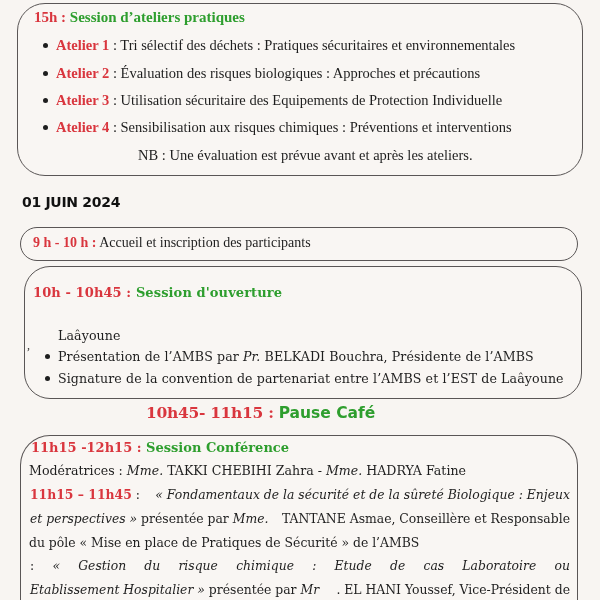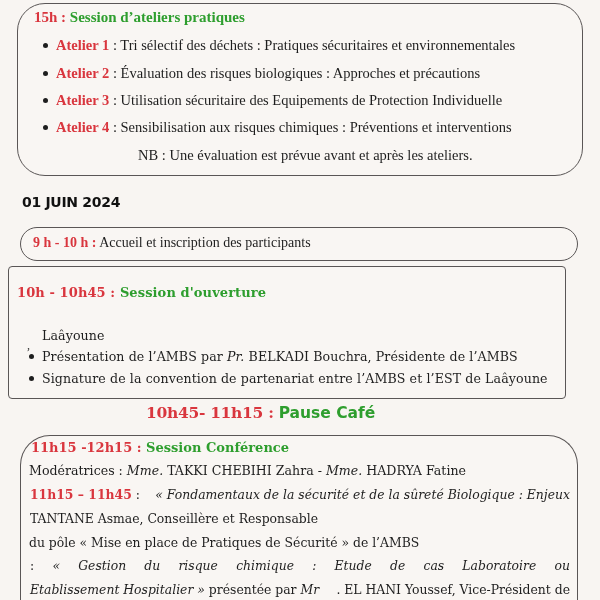--- a/index.html
+++ b/index.html
@@ -18,21 +18,21 @@
   .bullet { display:inline-block; width:5px; height:5px; border-radius:50%; background:#1e1e1e; vertical-align:middle; margin-right:8px; position:relative; top:-1px; }
   .serif2 { font-family:"DejaVu Serif", serif; }
   i { font-style:italic; }
 
   
   #box-ateliers { left:17px; top:3px; width:566px; height:173px; border-radius:28px; }
   #box-ateliers .line { font-size:14.5px; }
   #date-heading { position:absolute; left:22px; top:194px; font-family:"DejaVu Sans", sans-serif; font-weight:bold; font-size:14px; letter-spacing:-0.3px; color:#111; }
 
   #box-accueil { left:20px; top:227px; width:558px; height:34px; border-radius:17px; }
-  #box-ouverture { left:8px; top:266px; width:558px; height:133px; border-radius:4px; }
+  #box-ouverture { left:24px; top:266px; width:558px; height:133px; border-radius:26px; }
   #box-ouverture .line, #box-conf .line { font-family:"DejaVu Serif", serif; font-size:12.6px; letter-spacing:0.1px; }
 
   #pause { position:absolute; left:146px; top:403px; font-size:15.5px; white-space:nowrap; }
   #pause .red { font-family:"DejaVu Serif", serif; font-weight:bold; letter-spacing:-0.3px;margin-top:24px; }
   #pause .green { font-family:"DejaVu Sans", sans-serif; }
 
   #box-conf { left:20px; top:435px; width:558px; height:200px; border-radius:30px 30px 0 0; border-bottom:none; }
   .flexline { position:absolute; left:30px; width:540px; display:flex; justify-content:space-between; font-family:"DejaVu Serif", serif; font-size:12.4px; white-space:nowrap; }
   #stray-comma { position:absolute; left:27px; top:338px; font-size:12px; font-style:italic; color:#333; }
 </style>
@@ -93,20 +93,21 @@
 
 <div class="line serif2" style="left:29px; top:463px; font-size:12.6px;">
   <span>Modératrices : </span><i>Mme.</i><span> TAKKI CHEBIHI Zahra - </span><i>Mme.</i><span> HADRYA Fatine</span>
 </div>
 
 <div class="flexline" style="top:487px;">
   <span><span class="red">11h15 – 11h45</span><span> : </span></span>
   <i>« Fondamentaux de la sécurité et de la sûreté Biologique : Enjeux</i>
 </div>
 <div class="flexline" style="top:511px;">
+  <span><i>et perspectives »</i><span> présentée par </span><i>Mme.</i></span>
   <span> TANTANE Asmae, Conseillère et Responsable</span>
 </div>
 <div class="line serif2" style="left:29px; top:535px; font-size:12.4px;">du pôle « Mise en place de Pratiques de Sécurité » de l’AMBS</div>
 
 <div class="flexline" style="top:558px;">
   <span>:</span>
   <i>«</i>
   <i>Gestion</i>
   <i>du</i>
   <i>risque</i>

